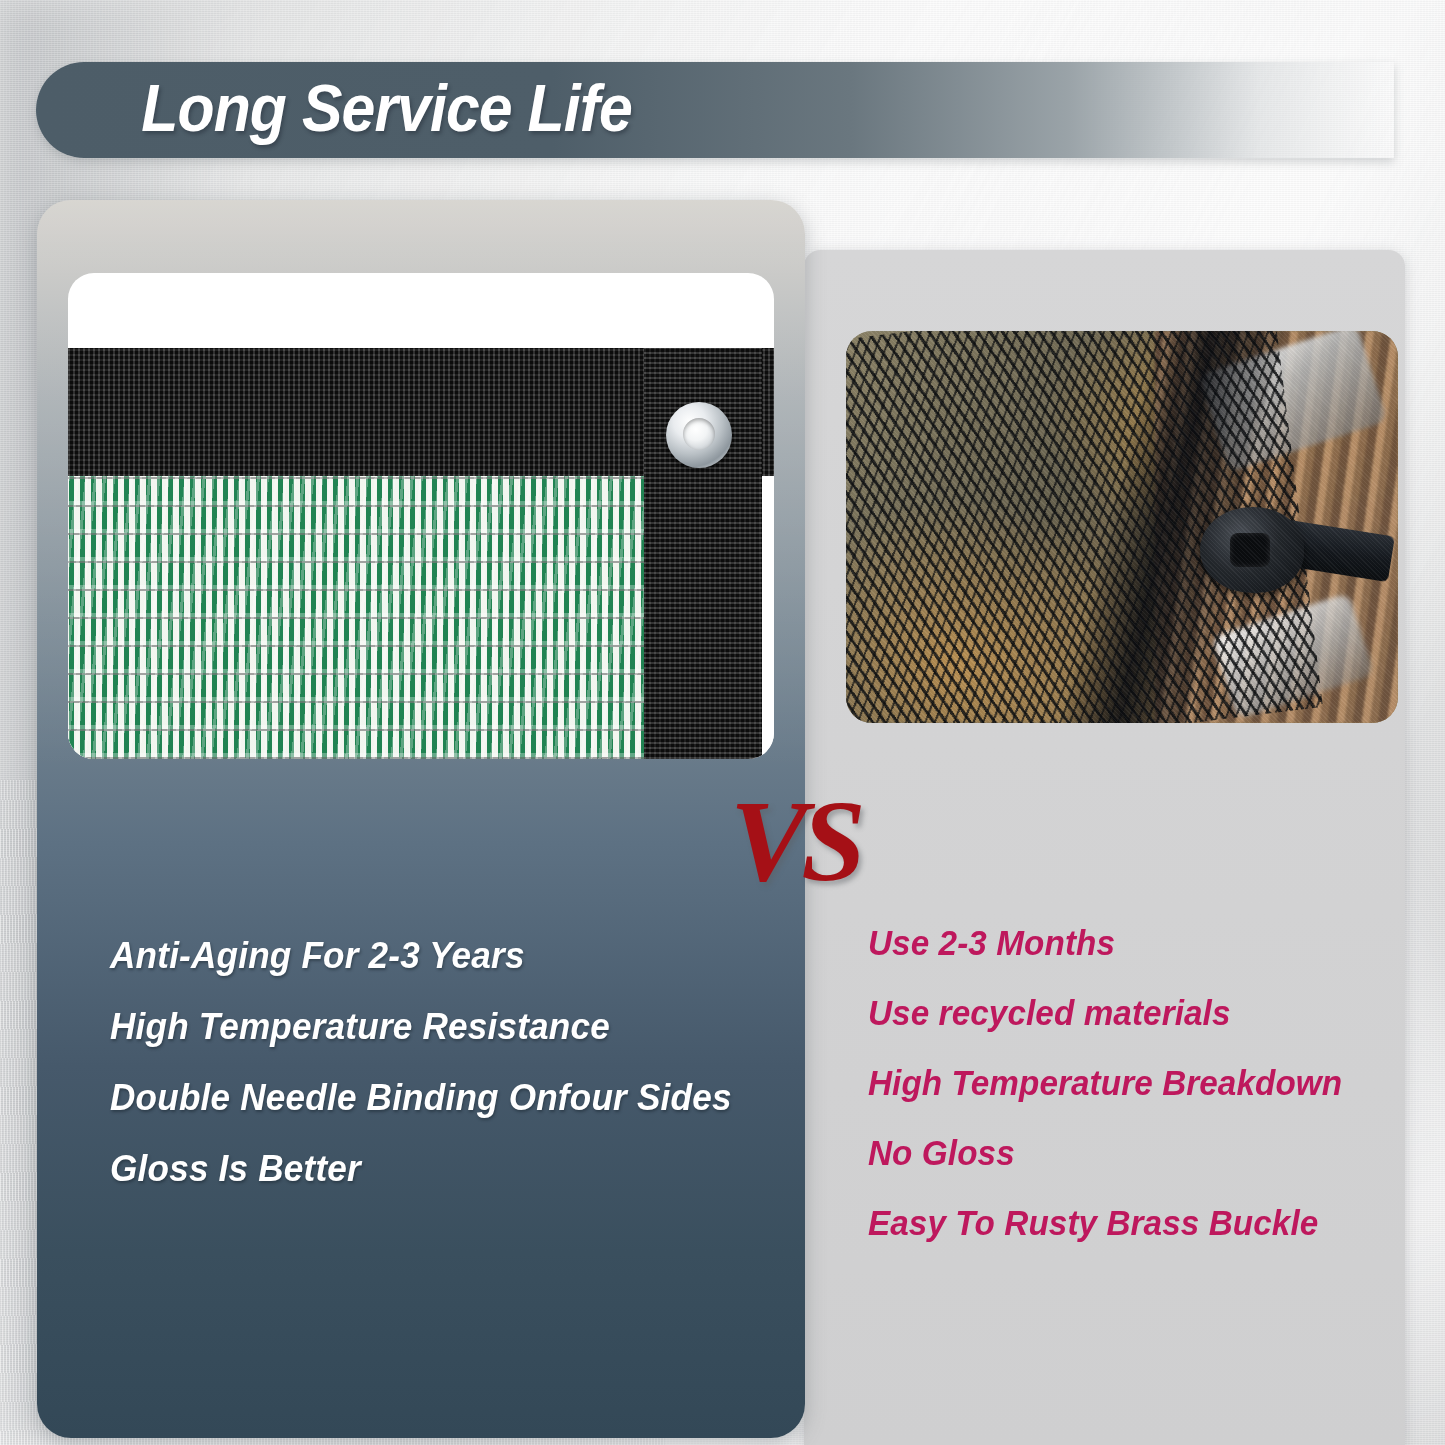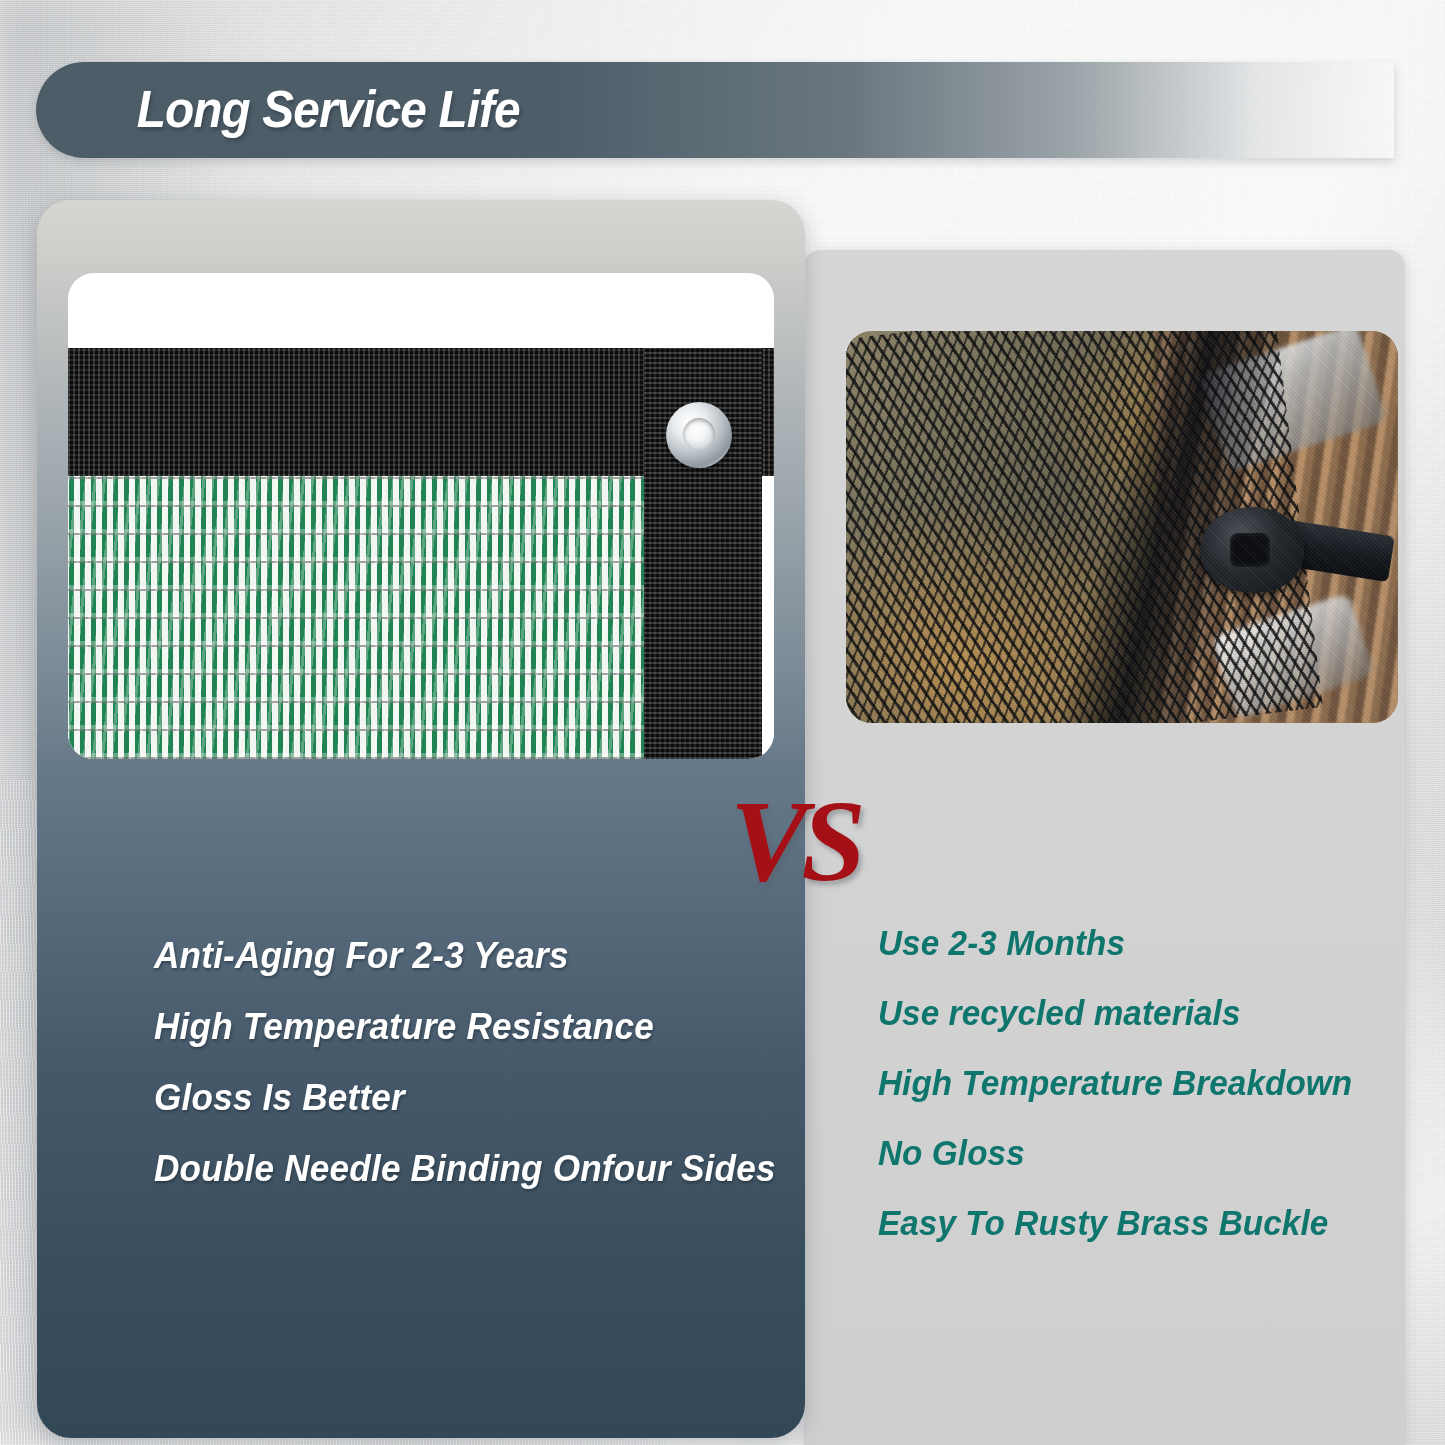--- a/index.html
+++ b/index.html
@@ -41,21 +41,21 @@
 
   
   #banner{
     position:absolute;left:36px;top:62px;width:1358px;height:96px;
     border-radius:48px 0 0 48px;
     background:linear-gradient(90deg,#4d5d68 0%,#4e5e69 38%,#6a777f 60%,#9aa3a8 76%,rgba(190,195,198,.35) 90%,rgba(215,218,220,0) 100%);
     box-shadow:0 4px 10px rgba(120,125,130,.30);
   }
   #banner-title{
     position:absolute;left:84px;top:50%;transform:translateY(-52%);
-    color:#ffffff;font-size:52px;font-weight:bold;font-style:italic;
+    color:#ffffff;font-size:66px;font-weight:bold;font-style:italic;
     letter-spacing:-1px;white-space:nowrap;
     font-family:"Liberation Sans",sans-serif;
     text-shadow:2px 3px 4px rgba(35,45,55,.45);
     transform-origin:left center;
   }
   #banner-title span{display:inline-block;transform:scaleX(.92);}
 
   
   #panel-right{
     position:absolute;left:804px;top:250px;width:601px;height:1195px;
@@ -163,32 +163,32 @@
   
   #vs-badge{
     position:absolute;left:730px;top:783px;z-index:5;
     color:#a51016;font-family:Liberation Serif, serif;font-weight:bold;
     font-size:116px;line-height:1;font-style:italic;
     text-shadow:3px 4px 5px rgba(90,95,100,.45);
     letter-spacing:-6px;
   }
 
   
-  #list-left{position:absolute;left:110px;top:920px;width:680px;z-index:4;margin-left:44px;}
+  #list-left{position:absolute;left:110px;top:920px;width:680px;z-index:4;}
   #list-left .item{
     color:#ffffff;font-size:37px;font-weight:bold;font-style:italic;
     line-height:71px;white-space:nowrap;letter-spacing:.2px;
     text-shadow:1px 2px 3px rgba(20,30,40,.45);
   }
   #list-left .item span{display:inline-block;transform:scaleX(.95);transform-origin:left center;}
 
   #list-right{position:absolute;left:868px;top:908px;width:560px;z-index:4;}
   #list-right .item{
-    color:#0f766e;font-size:35px;font-weight:bold;font-style:italic;
-    line-height:70px;white-space:nowrap;letter-spacing:.1px;margin-left:10px;
+    color:#be185d;font-size:35px;font-weight:bold;font-style:italic;
+    line-height:70px;white-space:nowrap;letter-spacing:.1px;
   }
   #list-right .item span{display:inline-block;transform:scaleX(.95);transform-origin:left center;}
 </style>
 </head>
 <body>
 
 <div id="bg">
   <div class="bg-base"></div>
   <div class="bg-fold-a"></div>
   <div class="bg-fold-b"></div>
@@ -234,22 +234,22 @@
   <div class="cp-grain"></div>
 </div>
 
 <div id="vs-badge">
   <span>VS</span>
 </div>
 
 <div id="list-left">
   <div class="item"><span>Anti-Aging For 2-3 Years</span></div>
   <div class="item"><span>High Temperature Resistance</span></div>
+  <div class="item"><span>Double Needle Binding Onfour Sides</span></div>
   <div class="item"><span>Gloss Is Better</span></div>
-  <div class="item"><span>Double Needle Binding Onfour Sides</span></div>
 </div>
 
 <div id="list-right">
   <div class="item"><span>Use 2-3 Months</span></div>
   <div class="item"><span>Use recycled materials</span></div>
   <div class="item"><span>High Temperature Breakdown</span></div>
   <div class="item"><span>No Gloss</span></div>
   <div class="item"><span>Easy To Rusty Brass Buckle</span></div>
 </div>
 

